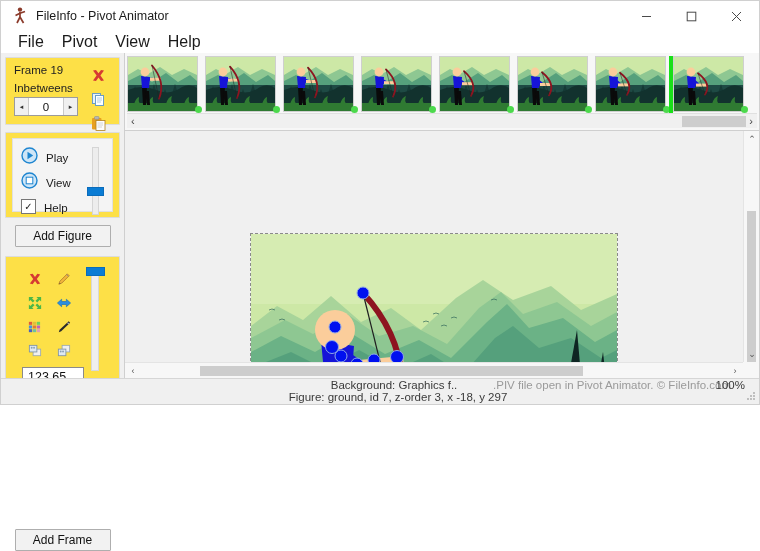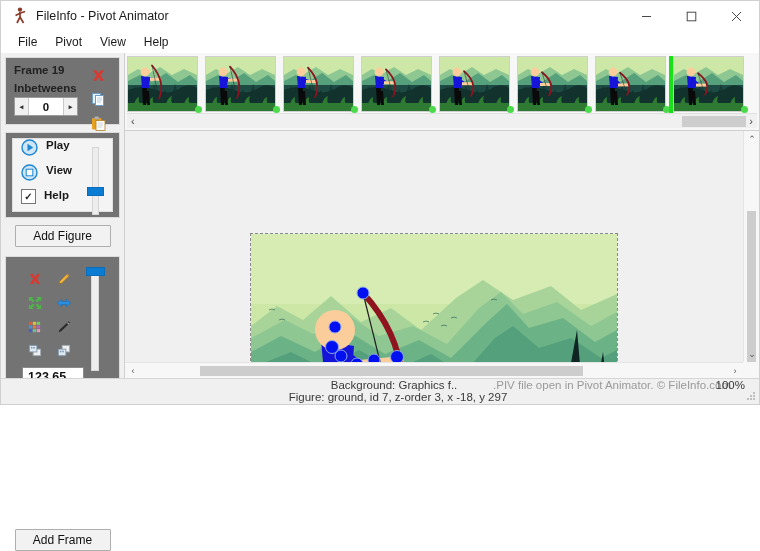--- a/index.html
+++ b/index.html
@@ -18,53 +18,53 @@
   .title-icon{width:22px;height:22px;margin-left:9px;margin-right:4px;
               display:flex;align-items:center;justify-content:center;}
   .title-text{font-size:12.5px;color:#1b1b1b;}
   .wincontrols{position:absolute;right:0;top:0;height:30px;display:flex;}
   .wbtn{width:45px;height:30px;display:flex;align-items:center;
         justify-content:center;color:#444;font-size:12px;}
 
   
   .menubar{height:22px;background:#ffffff;display:flex;align-items:center;
            padding-left:8px;border-bottom:1px solid #e3e3e3;}
-  .menuitem{padding:2px 9px;font-size:12px;color:#1b1b1b;}
+  .menuitem{padding:2px 9px;font-size:16px;color:#1b1b1b;}
 
   
   .body-area{position:absolute;left:0;top:52px;right:0;bottom:26px;
              background:#f0f0f0;}
 
   
   .leftpanel{position:absolute;left:0;top:0;width:124px;bottom:0;
              background:#f0f0f0;border-right:1px solid #cfcfcf;
              box-sizing:border-box;padding:4px;}
-  .group{border:1px solid #dcdcdc;background:#737373;border-radius:1px;
-         box-sizing:border-box;font-weight:bold;}
+  .group{border:1px solid #dcdcdc;background:#fde047;border-radius:1px;
+         box-sizing:border-box;}
 
   
   .frame-group{height:68px;padding:6px 6px 4px 8px;position:relative;}
   .frame-label{font-size:11.5px;color:#222;}
   .inbet-label{font-size:11.5px;color:#222;margin-top:6px;}
   .spin{margin-top:3px;display:flex;align-items:stretch;width:64px;height:19px;
         border:1px solid #9b9b9b;background:#fff;box-sizing:border-box;}
   .spin .arrowbtn{width:13px;background:#f0f0f0;border-right:1px solid #c9c9c9;
         display:flex;align-items:center;justify-content:center;font-size:7px;color:#333;}
   .spin .arrowbtn.r{border-right:none;border-left:1px solid #c9c9c9;}
   .spin .val{flex:1;display:flex;align-items:center;justify-content:center;
         font-size:11.5px;background:#fff;color:#111;}
   .frame-icons{position:absolute;right:6px;top:6px;width:26px;}
   .ficon{width:22px;height:22px;margin-bottom:2px;display:flex;
          align-items:center;justify-content:center;}
 
   
   .play-group{margin-top:7px;height:86px;position:relative;padding:6px 6px 0 10px;}
   .play-inner{border:1px solid #e0e0e0;background:#f4f4f4;position:absolute;
               left:6px;top:5px;right:6px;bottom:5px;}
-  .prow{display:flex;align-items:flex-start;height:25px;padding-left:8px;}
+  .prow{display:flex;align-items:flex-end;height:25px;padding-left:8px;}
   .prow .plabel{font-size:11.5px;margin-left:8px;color:#1a1a1a;}
   .ckbox{width:13px;height:13px;border:1px solid #767676;background:#fff;
          display:flex;align-items:center;justify-content:center;font-size:10px;
          color:#222;line-height:1;}
   .vslider{position:absolute;right:10px;top:8px;width:14px;height:68px;}
   .vslider .track{position:absolute;left:4px;top:0;width:7px;height:68px;
          background:#ededed;border:1px solid #d5d5d5;box-sizing:border-box;}
   .vslider .thumb{position:absolute;left:-1px;top:40px;width:17px;height:9px;
          background:#0a7cd4;border:1px solid #0a6cbb;box-sizing:border-box;}
 

